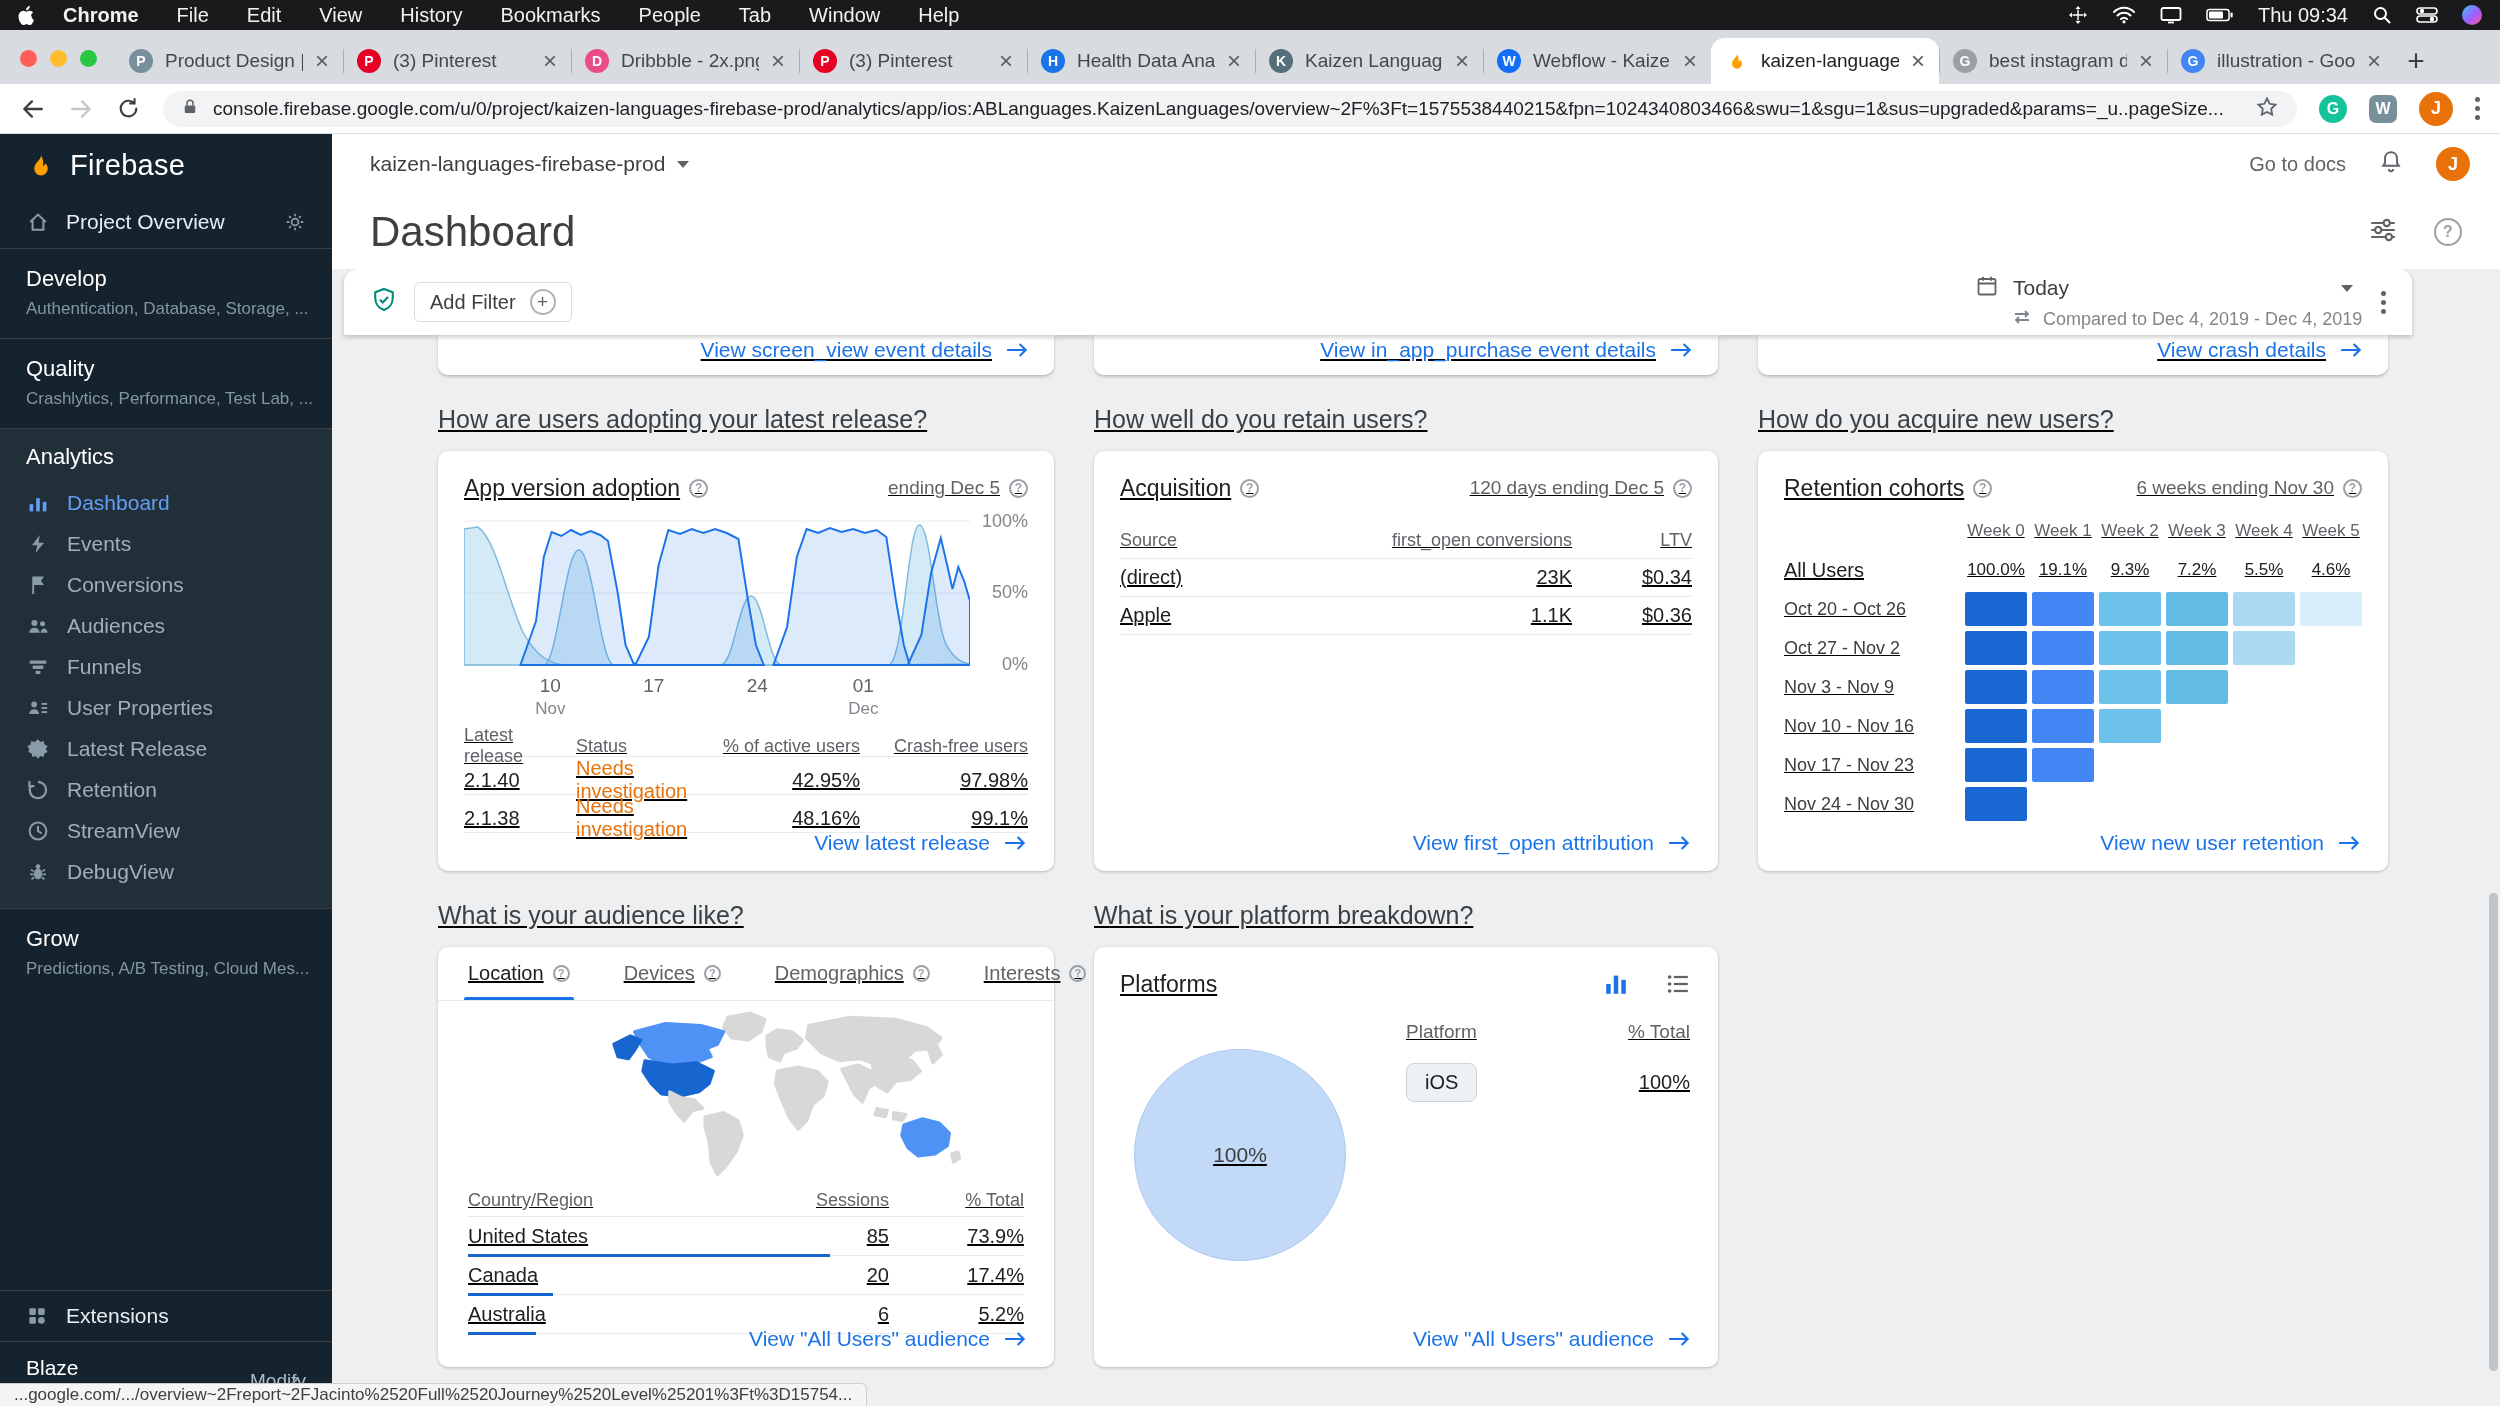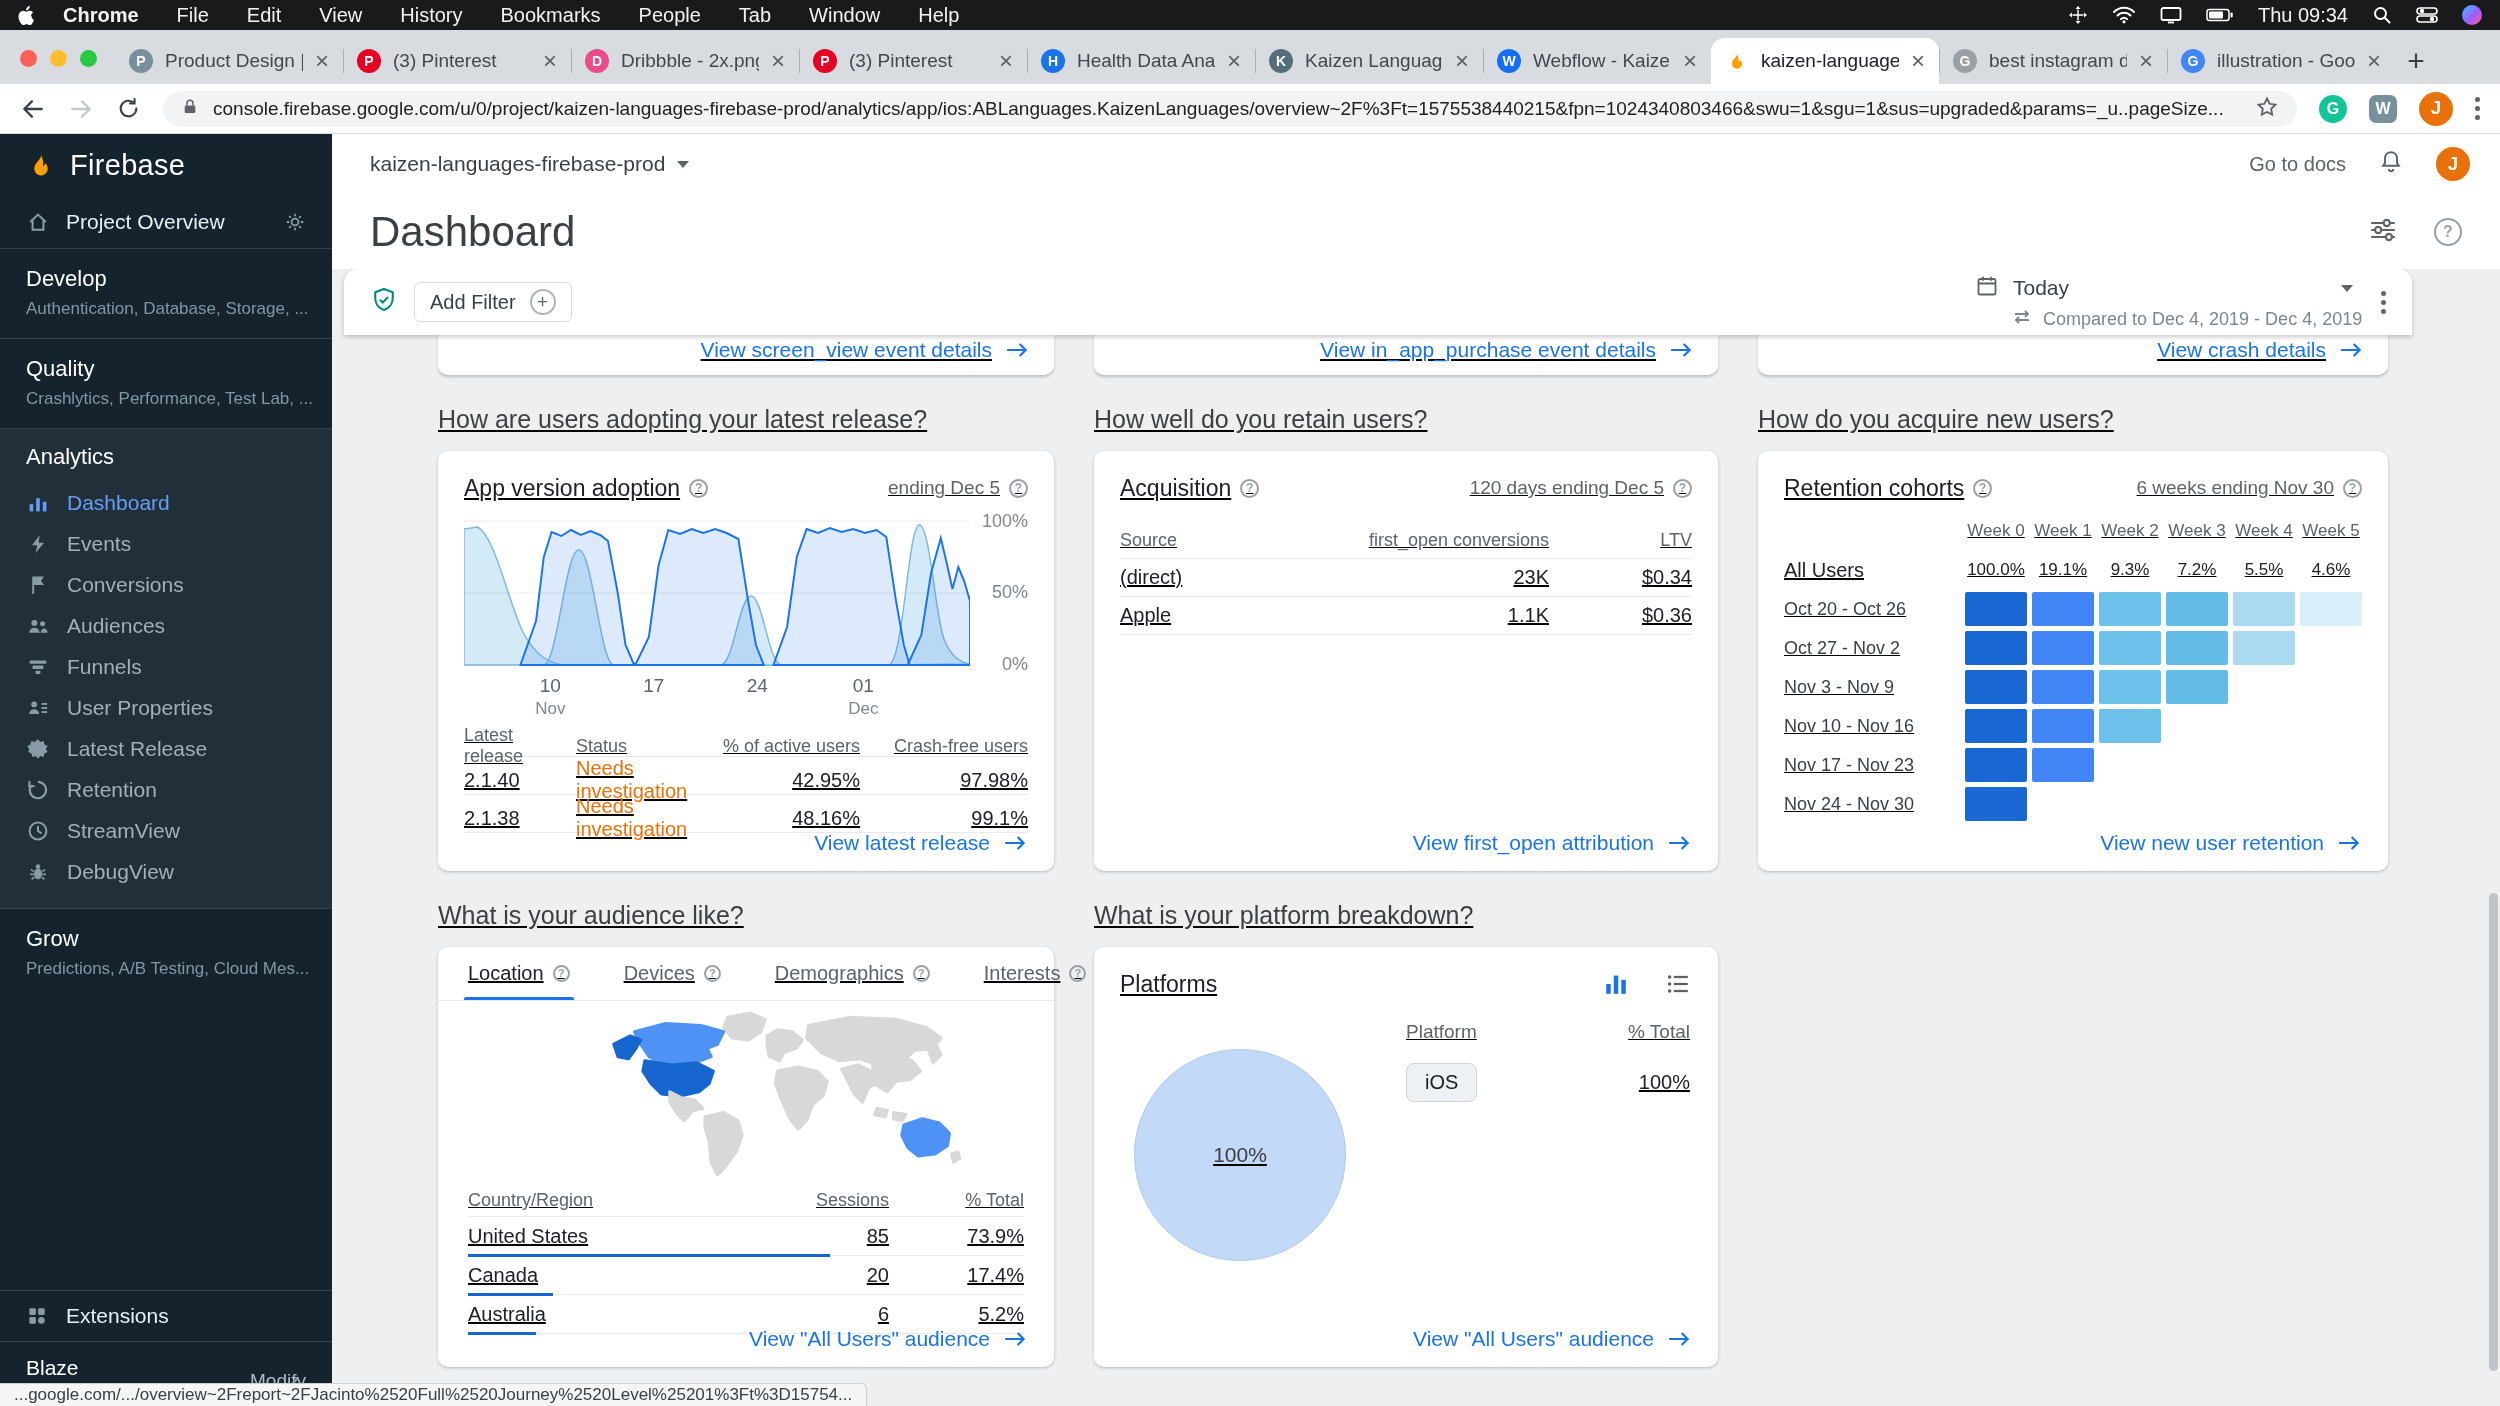--- a/index.html
+++ b/index.html
@@ -131,21 +131,21 @@
   .xt1{font-size:19px;color:#5f6368;}
   .xt2{font-size:17px;color:#80868b;margin-top:2px;}
   .av-table{margin-top:8px;}
   .av-hrow,.av-row{display:grid;grid-template-columns:112px 1fr 172px 168px;align-items:center;}
   .av-hrow{height:32px;font-size:18px;color:#5f6368;border-bottom:1px solid #e8eaed;}
   .av-row{height:38px;font-size:20px;color:#202124;border-bottom:1px solid #e8eaed;}
   .av-row .warn{color:#e8710a;}
 
   
   .acq-table{margin-top:20px;}
-  .acq-hrow,.acq-row{display:grid;grid-template-columns:1fr 240px 120px;align-items:center;gap:23px;}
+  .acq-hrow,.acq-row{display:grid;grid-template-columns:1fr 240px 120px;align-items:center;}
   .acq-hrow{height:36px;font-size:18px;color:#5f6368;border-bottom:1px solid #e8eaed;}
   .acq-row{height:38px;font-size:20px;color:#202124;border-bottom:1px solid #e8eaed;}
 
   
   .ret-grid{display:grid;grid-template-columns:176px repeat(6,1fr);column-gap:5px;}
   .week-row{margin-top:18px;}
   .week-h{font-size:17px;color:#5f6368;text-align:center;white-space:nowrap;}
   .allusers{margin-top:12px;height:34px;align-items:center;}
   .allusers .lbl{font-size:20px;color:#202124;}
   .au-val{text-align:center;font-size:17px;color:#202124;}

